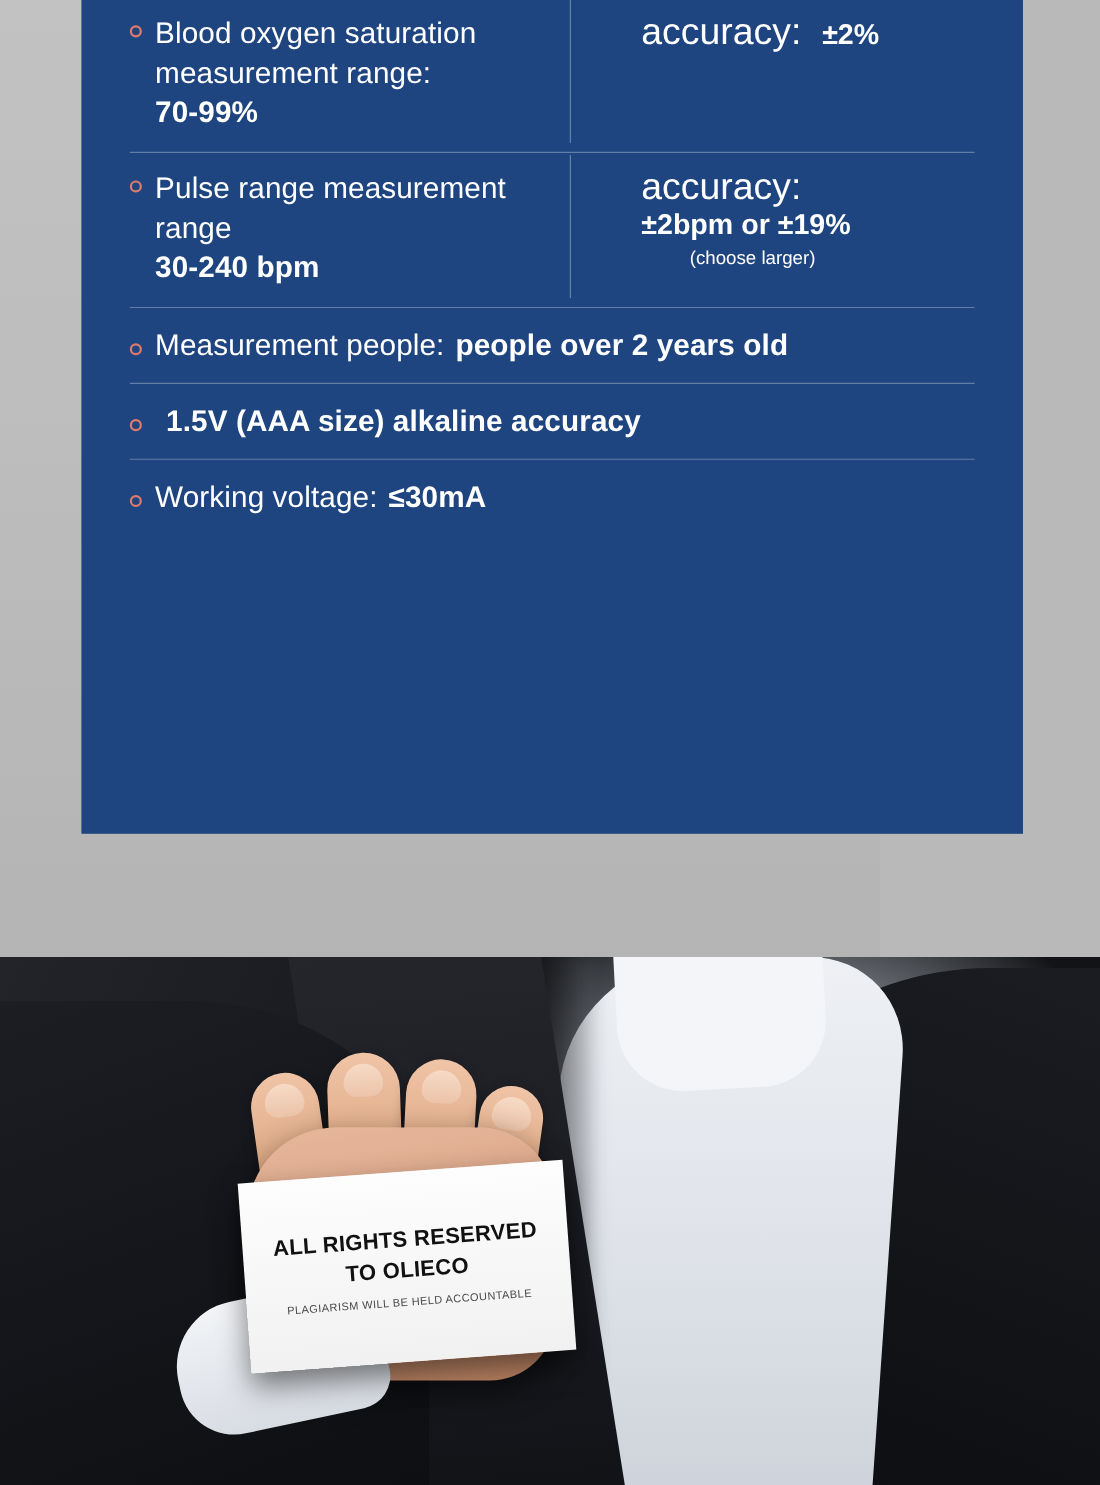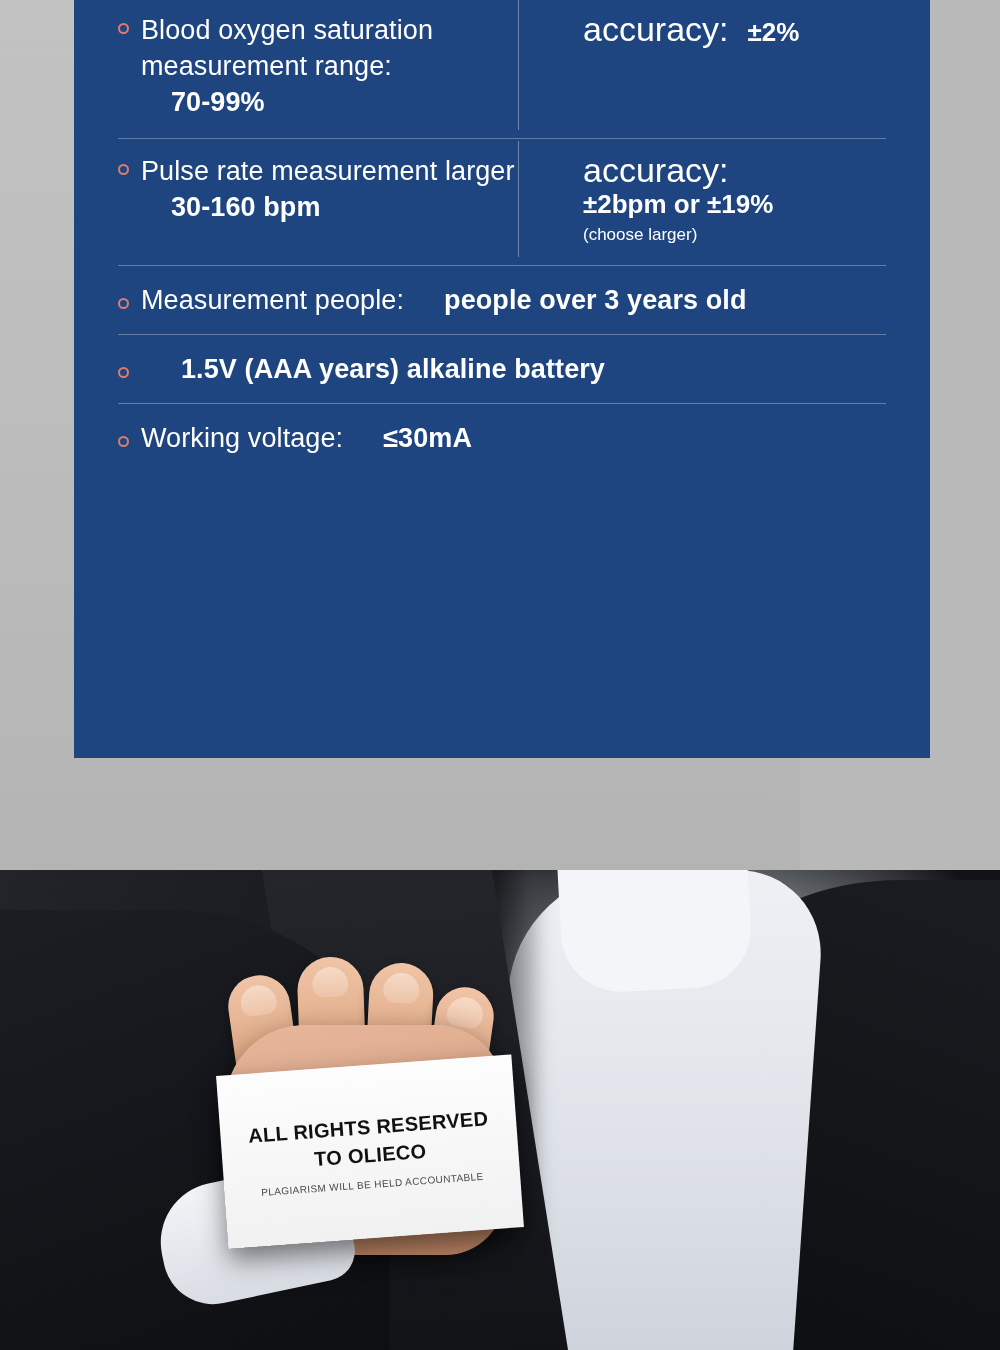--- a/index.html
+++ b/index.html
@@ -69,21 +69,20 @@
     line-height: 36px;
     font-weight: 400;
     letter-spacing: 0.1px;
   }
   .value {
     color: #ffffff;
     font-size: 27px;
     line-height: 36px;
     font-weight: 700;
     letter-spacing: 0.1px;
-    margin-left: 30px;
   }
 
   
   .split-row {
     display: flex;
     align-items: stretch;
     border-bottom: 1px solid rgba(255,255,255,0.30);
   }
   .split-left {
     width: 400px;
@@ -112,20 +111,21 @@
   .acc-value {
     font-size: 26px;
     line-height: 34px;
     font-weight: 700;
   }
   .note {
     font-size: 17px;
     line-height: 24px;
     font-weight: 400;
     margin-top: 2px;
+    margin-left: 44px;
   }
 
   
   .one-line {
     display: flex;
     align-items: baseline;
   }
   .gap-s { display: inline-block; width: 10px; }
 
   
@@ -304,46 +304,46 @@
         <span class="acc-label">accuracy:</span>
         <span class="gap-s"></span>
         <span class="acc-value">±2%</span>
       </div>
     </div>
 
     <div class="split-row">
       <div class="split-left">
         <span class="bullet"></span>
         <div>
-          <span class="label">Pulse rate measurement larger</span>
-          <div class="value">30-160 bpm</div>
+          <span class="label">Pulse range measurement range</span>
+          <div class="value">30-240 bpm</div>
         </div>
       </div>
       <div class="divider-v"></div>
       <div class="split-right">
         <div class="acc-label">accuracy:</div>
         <div class="acc-value">±2bpm or ±19%</div>
         <div class="note">(choose larger)</div>
       </div>
     </div>
 
     <div class="spec-row">
       <div class="row-left one-line">
         <span class="bullet"></span>
         <span class="label">Measurement people:</span>
         <span class="gap-s"></span>
-        <span class="value">people over 3 years old</span>
+        <span class="value">people over 2 years old</span>
       </div>
     </div>
 
     <div class="spec-row">
       <div class="row-left one-line">
         <span class="bullet"></span>
         <span class="gap-s"></span>
-        <span class="value">1.5V (AAA years) alkaline battery</span>
+        <span class="value">1.5V (AAA size) alkaline accuracy</span>
       </div>
     </div>
 
     <div class="spec-row last">
       <div class="row-left one-line">
         <span class="bullet"></span>
         <span class="label">Working voltage:</span>
         <span class="gap-s"></span>
         <span class="value">≤30mA</span>
       </div>

